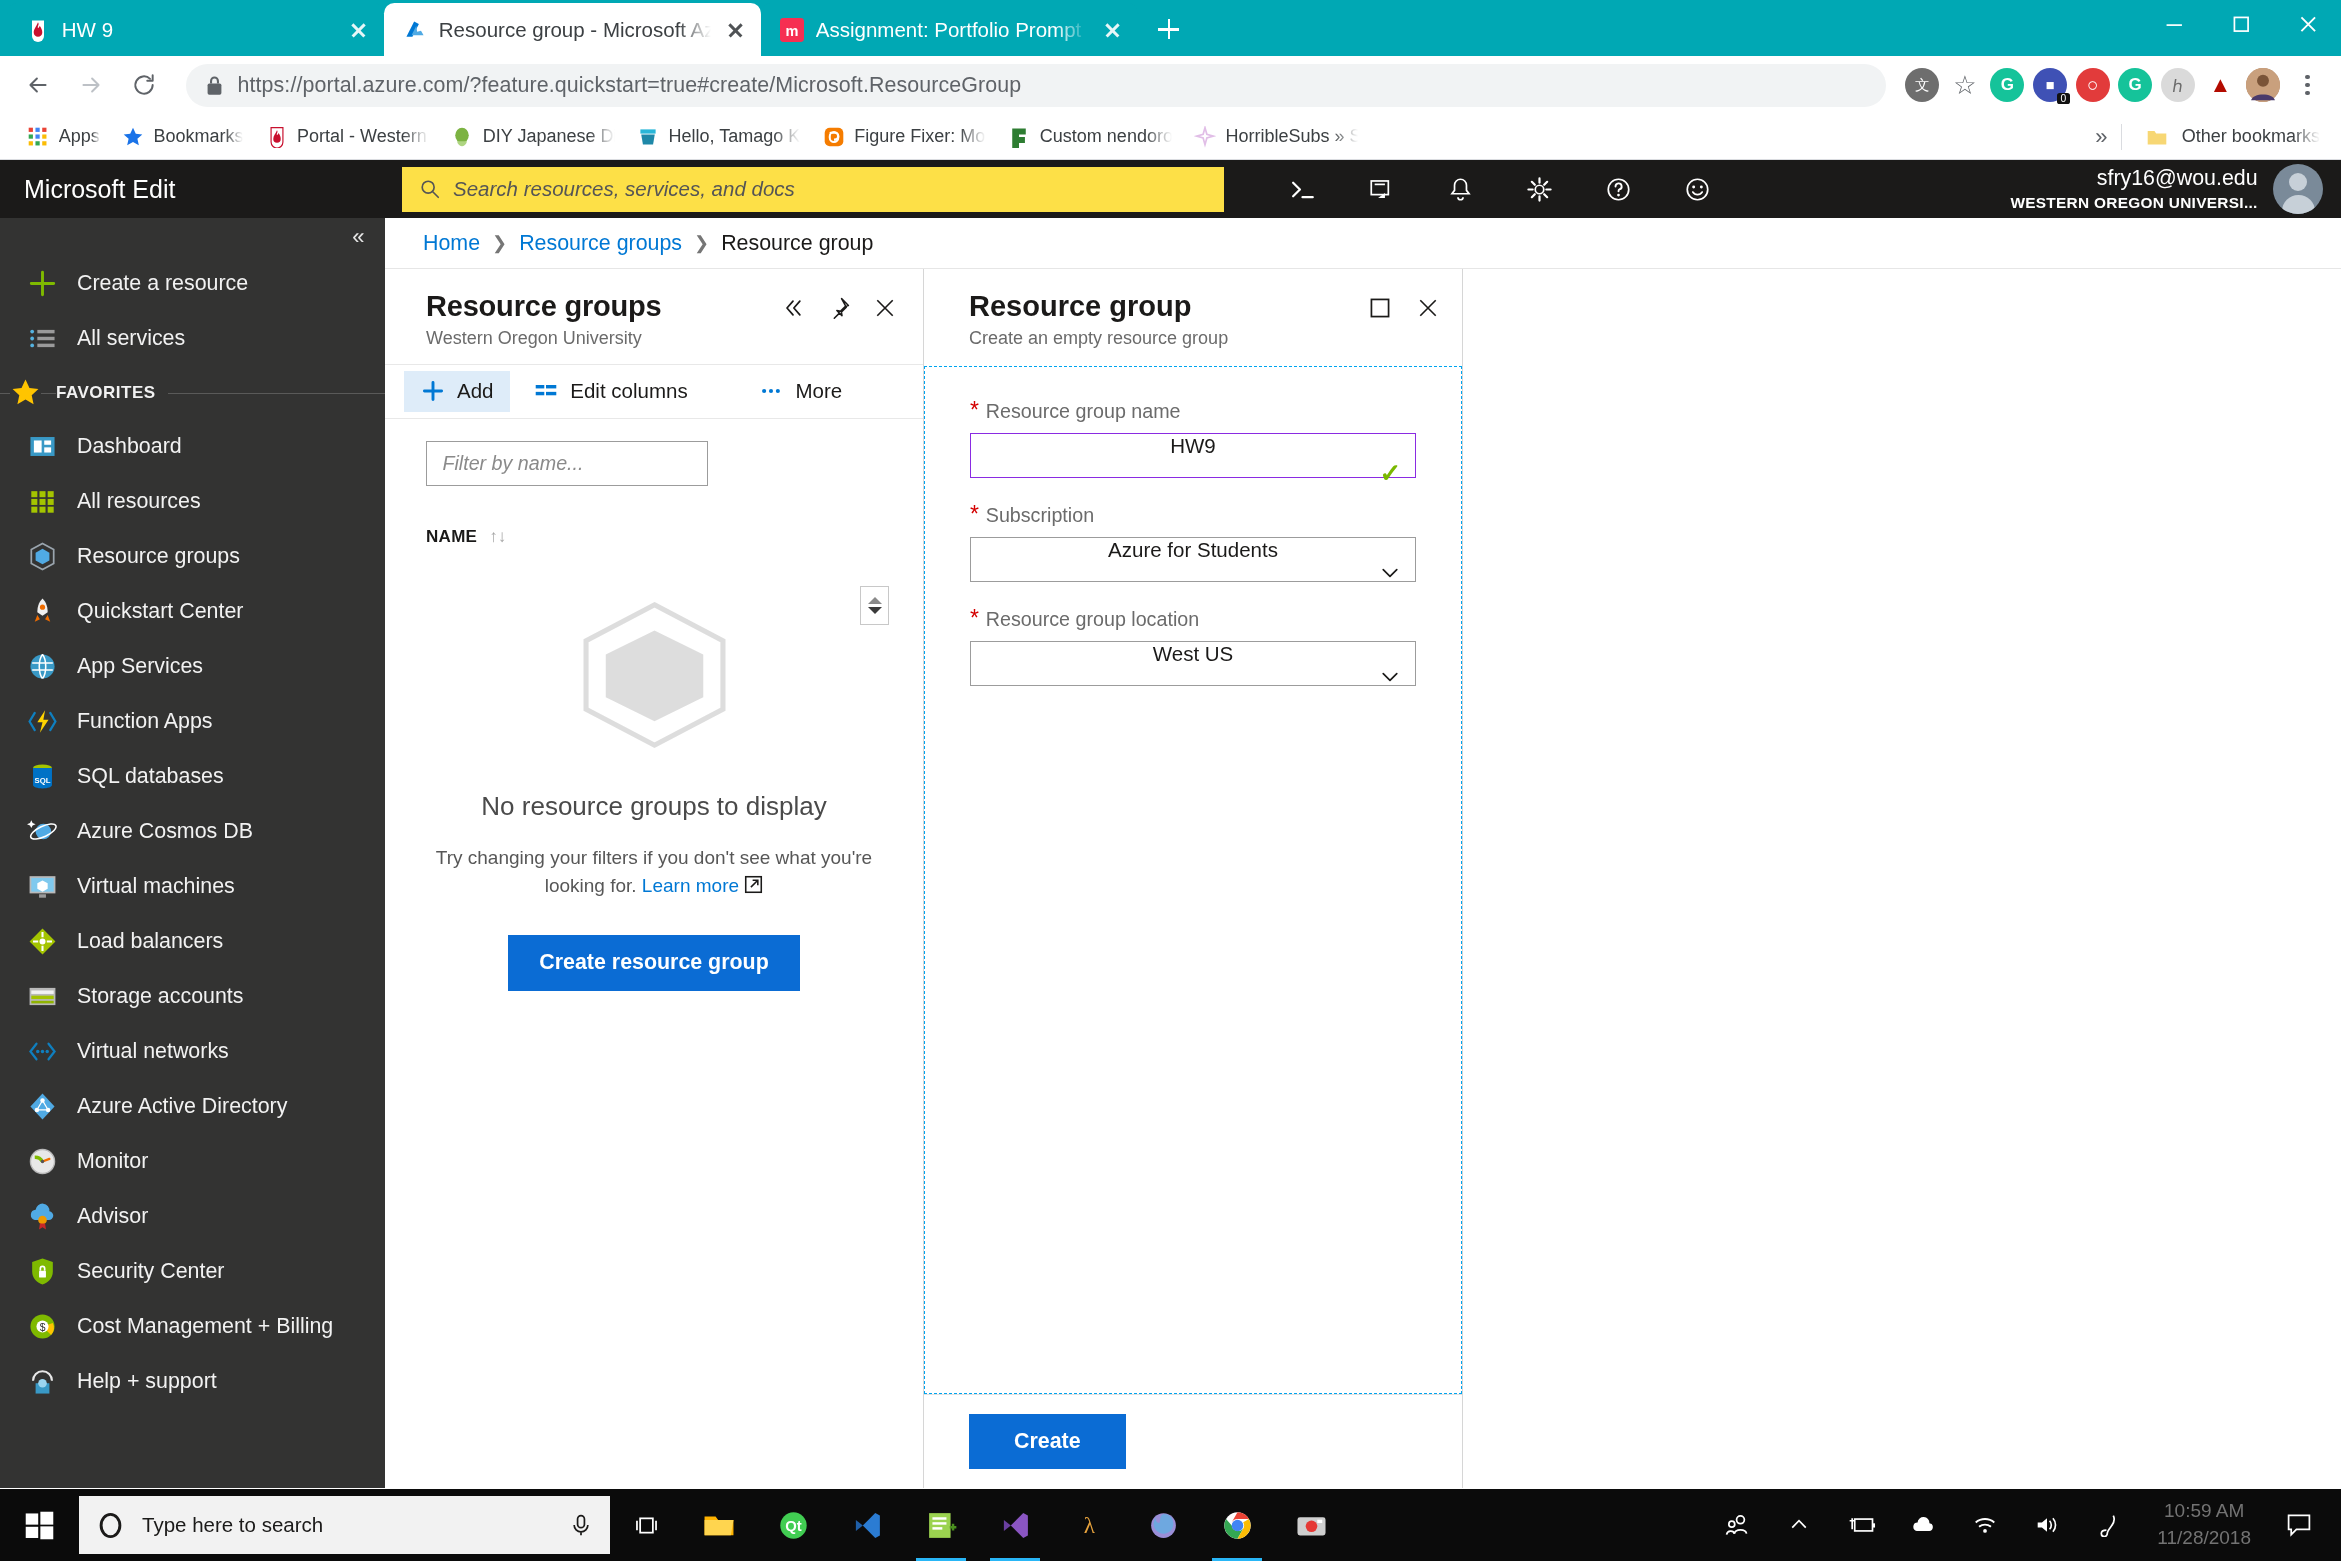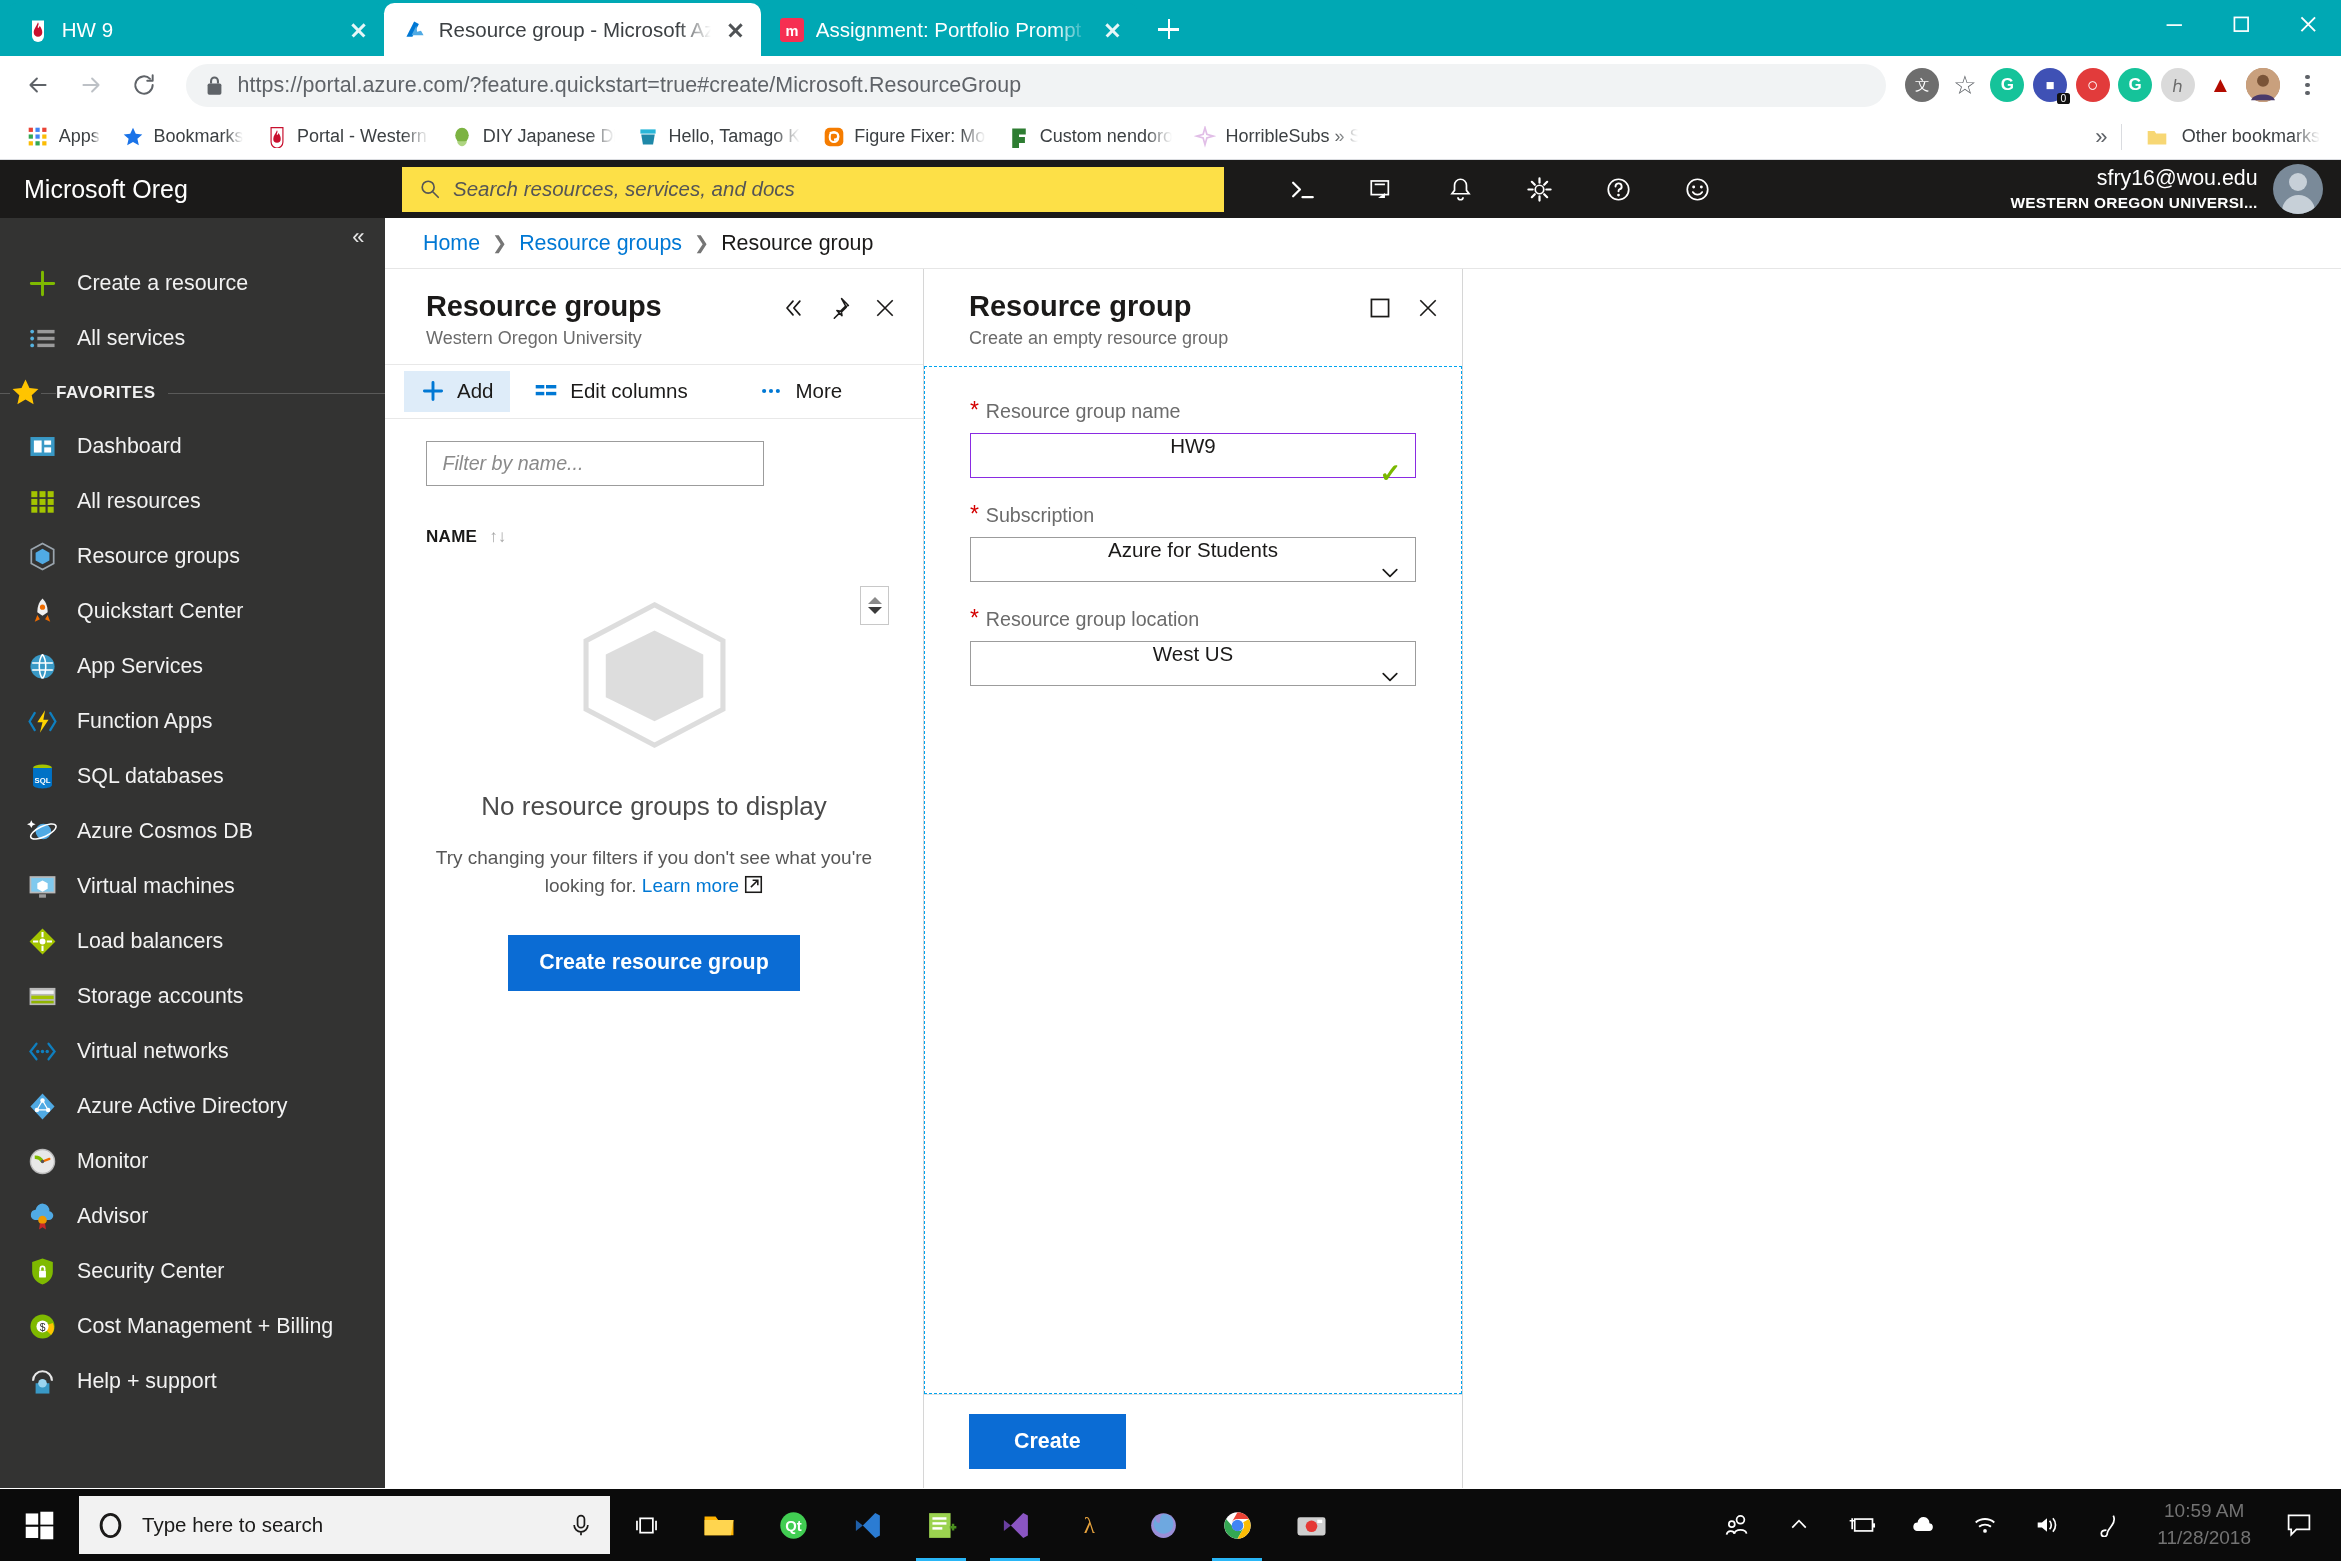--- a/index.html
+++ b/index.html
@@ -138,21 +138,21 @@
   .bh-sub { font-size:18px; color:#6b6b6b; margin-top:5.1px;}
   .bh-actions { display:flex; gap:22px; align-items:center; padding-top:6.8px; color:#1b1a19;}
   .bh-actions svg { width:24px; height:24px;}
   .cmdbar { display:flex; align-items:center; height:55px; border-top:0.9px solid #e8e8e8;
             border-bottom:0.9px solid #e8e8e8; padding-left:19px; gap:6.8px;}
   .cmd { display:flex; align-items:center; gap:12px; padding:8.6px 17px; font-size:20.5px; color:#1b1a19;}
   .cmd.active { background:#deecf9; }
   .cmd .ci { color:#0078d4; display:flex; align-items:center;}
   .cmd .ci svg { width:24px; height:24px;}
   .filterwrap { padding:22px 0 0 41px; }
-  .filterbox { width:338px; height:45px; border:0.9px solid #9c9c9c; display:flex; align-items:center;
+  .filterbox { width:282px; height:45px; border:0.9px solid #9c9c9c; display:flex; align-items:center;
      padding:0 15.4px; font-size:19.7px; color:#8a8a8a; font-style:italic; background:#fff;}
   .colhead { padding:41px 0 0 41px; display:flex; align-items:center; gap:12px;}
   .colhead .t { font-size:17px; font-weight:bold; color:#1b1a19; letter-spacing:0.3px;}
   .sortarrows { color:#a6a6a6; font-size:17px;}
   .spinbox { position:absolute; right:34px; top:317px; width:29px; height:39px; border:0.9px solid #c8c8c8;
      background:#fff; display:flex; flex-direction:column; align-items:center; justify-content:center; gap:3.4px;}
   .spinbox i { width:0; height:0; border-left:7.7px solid transparent; border-right:7.7px solid transparent; }
   .spin-up { border-bottom:7.7px solid #8a8a8a;}
   .spin-dn { border-top:7.7px solid #3a3a3a;}
   .empty { margin-top:51px; display:flex; flex-direction:column; align-items:center; padding:0 34px;}
@@ -414,21 +414,21 @@
             <path d="M2 6h8l2 3h12v13H2z" fill="#f7d774"></path>
           </svg>
       </span>
       <span class="bm-label" style="max-width:none;">Other bookmarks</span>
     </div>
   </div>
 
   <div id="portal">
 
     <div class="az-header">
-      <div class="az-logo">Microsoft Oreg</div>
+      <div class="az-logo">Microsoft Edit</div>
 
       <div class="az-search">
         <span>
           <svg viewBox="0 0 24 24" style="width:22px;height:22px;">
               <circle cx="10" cy="10" r="6.5" fill="none" stroke="#555" stroke-width="1.8"></circle>
               <path d="M15 15l6 6" stroke="#555" stroke-width="1.8" stroke-linecap="round"></path>
             </svg>
         </span>
         <span class="ph">Search resources, services, and docs</span>
       </div>

